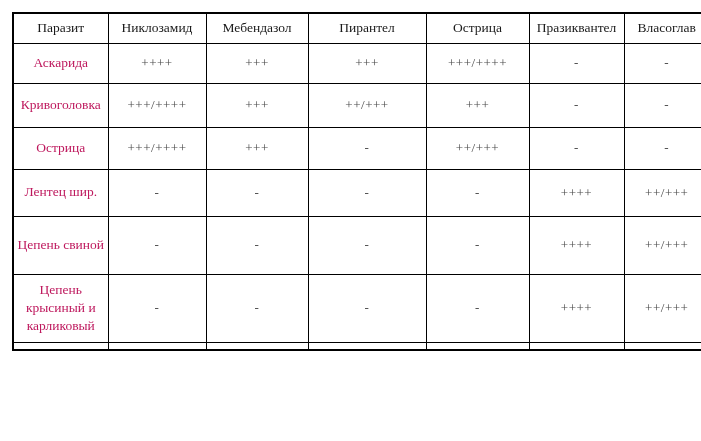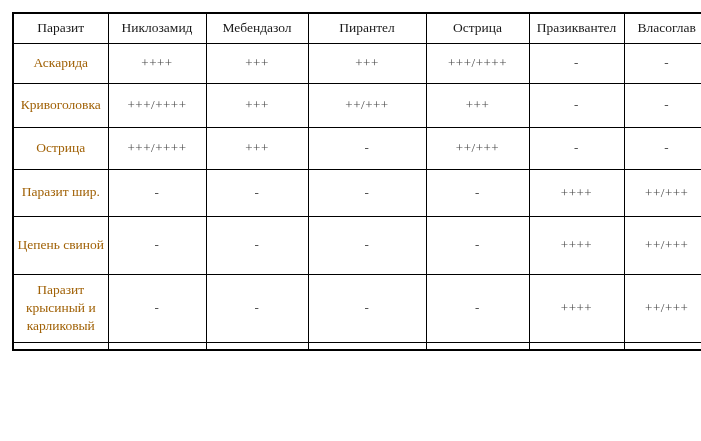--- a/index.html
+++ b/index.html
@@ -26,21 +26,21 @@
     padding: 2px 3px;
     overflow: hidden;
   }
   th {
     font-weight: normal;
     font-size: 13.5px;
     color: #1a1a1a;
   }
   td.name {
     font-size: 13.5px;
-    color: #a16207;
+    color: #be185d;
     line-height: 1.35;
   }
   td.val {
     font-size: 13px;
     color: #4a4a4a;
     letter-spacing: 0.5px;
   }
   tr.spacer td { padding: 0; height: 6px; }
 </style>
 </head>
@@ -90,39 +90,39 @@
       <tr style="height:42px">
         <td class="name">Острица</td>
         <td class="val">+++/++++</td>
         <td class="val">+++</td>
         <td class="val">-</td>
         <td class="val">++/+++</td>
         <td class="val">-</td>
         <td class="val">-</td>
       </tr>
       <tr style="height:47px">
-        <td class="name">Паразит шир.</td>
+        <td class="name">Лентец шир.</td>
         <td class="val">-</td>
         <td class="val">-</td>
         <td class="val">-</td>
         <td class="val">-</td>
         <td class="val">++++</td>
         <td class="val">++/+++</td>
       </tr>
       <tr style="height:58px">
         <td class="name">Цепень свиной</td>
         <td class="val">-</td>
         <td class="val">-</td>
         <td class="val">-</td>
         <td class="val">-</td>
         <td class="val">++++</td>
         <td class="val">++/+++</td>
       </tr>
       <tr style="height:68px">
-        <td class="name">Паразит крысиный и карликовый</td>
+        <td class="name">Цепень крысиный и карликовый</td>
         <td class="val">-</td>
         <td class="val">-</td>
         <td class="val">-</td>
         <td class="val">-</td>
         <td class="val">++++</td>
         <td class="val">++/+++</td>
       </tr>
       <tr class="spacer">
         <td></td>
         <td></td>

